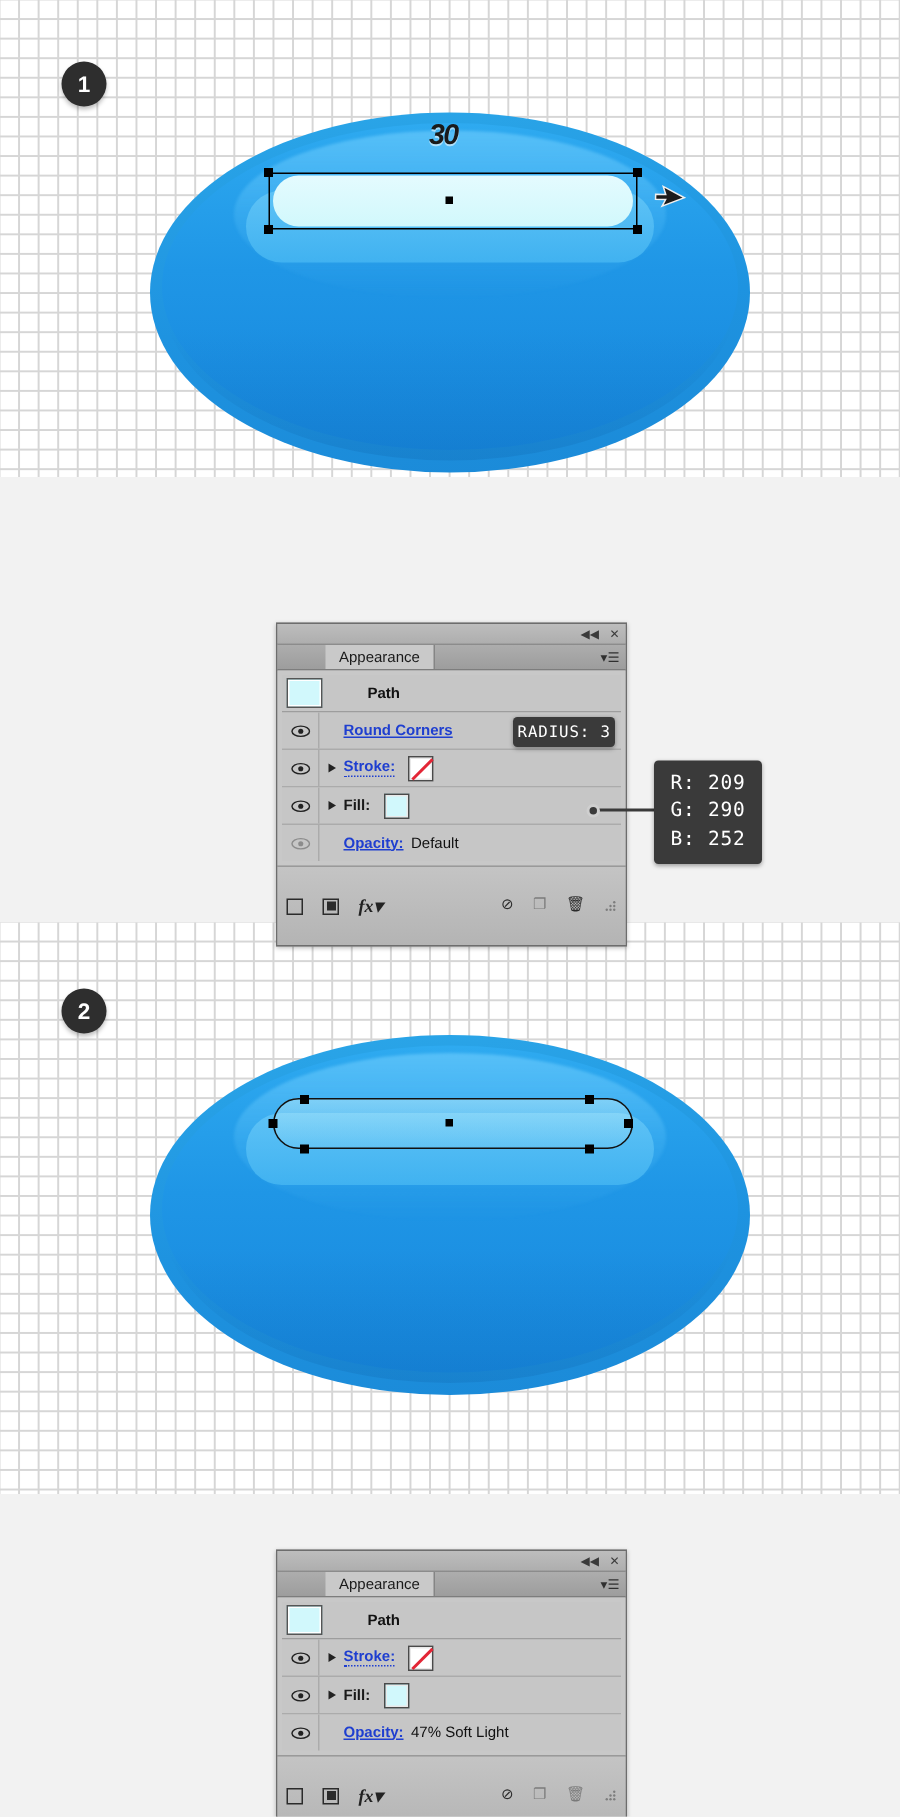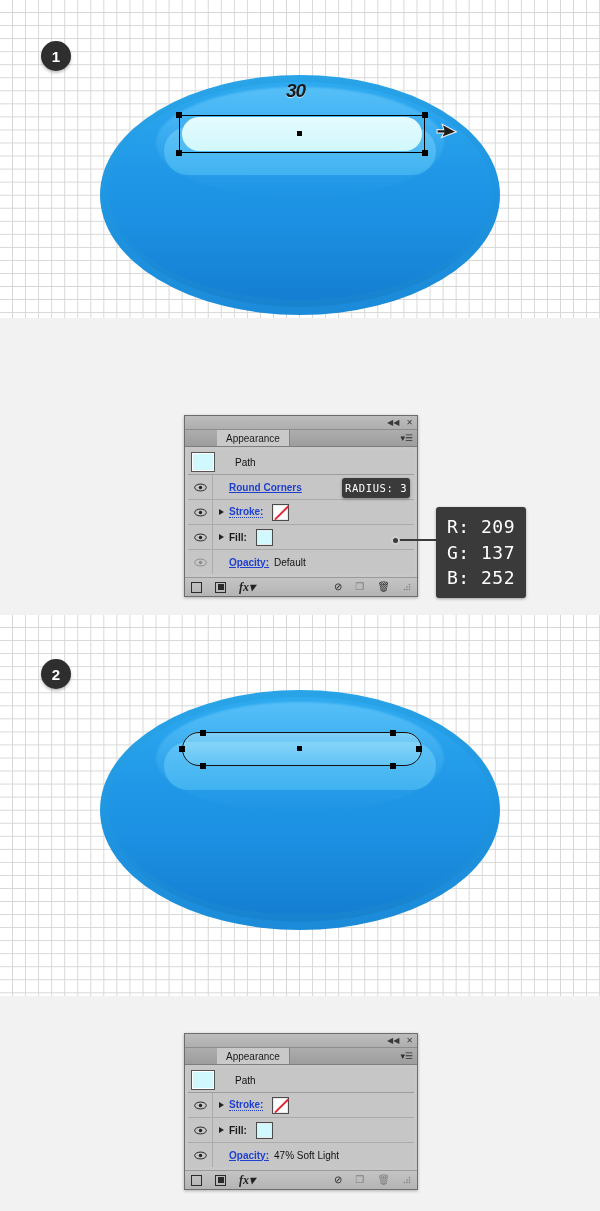--- a/index.html
+++ b/index.html
@@ -147,44 +147,44 @@
   .swatch.fill-c{background:#d1f8fc;}
   .swatch.none-c{background:#ffffff;}
   .swatch.none-c:after{
     content:"";position:absolute;left:-1px;top:50%;width:19px;height:1.6px;
     background:#e32636;transform:rotate(-45deg);transform-origin:center;
   }
   .path-thumb{
     width:22px;height:18px;border:1px solid #555;background:#d1f8fc;
     margin:0 6px 0 3px;box-shadow:inset 0 0 0 1px #fff;
   }
-  .path-name{font-weight:normal;font-size:10px;color:#111;margin-left:14px;}
+  .path-name{font-weight:bold;font-size:10px;color:#111;margin-left:24px;}
   .panel-footer{
     height:18px;background:linear-gradient(180deg,#c4c4c4,#b4b4b4);
     border-top:1px solid #9a9a9a;display:flex;align-items:center;
-    padding:0 6px;gap:13px;
+    padding:17px 6px;gap:13px;
   }
   .ft-spacer{flex:1;}
   .ft-ico{font-size:10px;color:#2b2b2b;line-height:1;display:flex;align-items:center;}
   .ft-ico.dim{opacity:.45;}
   .sq-out{width:9px;height:9px;border:1.5px solid #2b2b2b;}
   .sq-fill{width:9px;height:9px;border:1.5px solid #2b2b2b;position:relative;}
   .sq-fill:after{content:"";position:absolute;left:1.5px;top:1.5px;width:6px;height:6px;background:#2b2b2b;}
   .fx{font-family:"Liberation Serif", serif;font-style:italic;font-size:12px;font-weight:bold;color:#222;}
   .grip{width:8px;height:8px;}
 
   
   .tip{
     position:absolute;background:#3a3a3a;color:#ffffff;
     font-family:"DejaVu Sans Mono","Liberation Mono",monospace;
     border-radius:3px;z-index:60;
     box-shadow:0 1px 3px rgba(0,0,0,.35);
   }
   .tip-radius{padding:4px 3px;font-size:10.5px;letter-spacing:.6px;white-space:nowrap;}
-  .tip-rgb{padding:7px 11px;font-size:18px;line-height:1.42;letter-spacing:.5px;}
+  .tip-rgb{padding:7px 11px;font-size:13px;line-height:1.42;letter-spacing:.5px;}
   .tip-line{white-space:pre;}
   .leader{position:absolute;height:2px;background:#3a3a3a;z-index:55;}
   .leader-dot{
     position:absolute;width:9px;height:9px;border-radius:50%;
     background:#3a3a3a;border:2px solid #cfcfcf;box-sizing:border-box;z-index:56;
   }
 </style>
 </head>
 <body>
 
@@ -318,21 +318,21 @@
 </div>
 
 <div class="tip tip-radius" style="left:342px;top:478px;">
   <span>RADIUS: 3</span>
 </div>
 
 <div class="leader" style="left:396px;top:539px;width:42px;"></div>
 <div class="leader-dot" style="left:391px;top:536px;"></div>
 <div class="tip tip-rgb" style="left:436px;top:507px;">
   <div class="tip-line">R: 209</div>
-  <div class="tip-line">G: 137</div>
+  <div class="tip-line">G: 290</div>
   <div class="tip-line">B: 252</div>
 </div>
 
 <div class="section grid-bg" style="top:615px;height:381px;"></div>
 
 <div class="step-badge" style="left:41px;top:659px;">
   <span>2</span>
 </div>
 
 <div class="art" style="left:100px;top:690px;">

